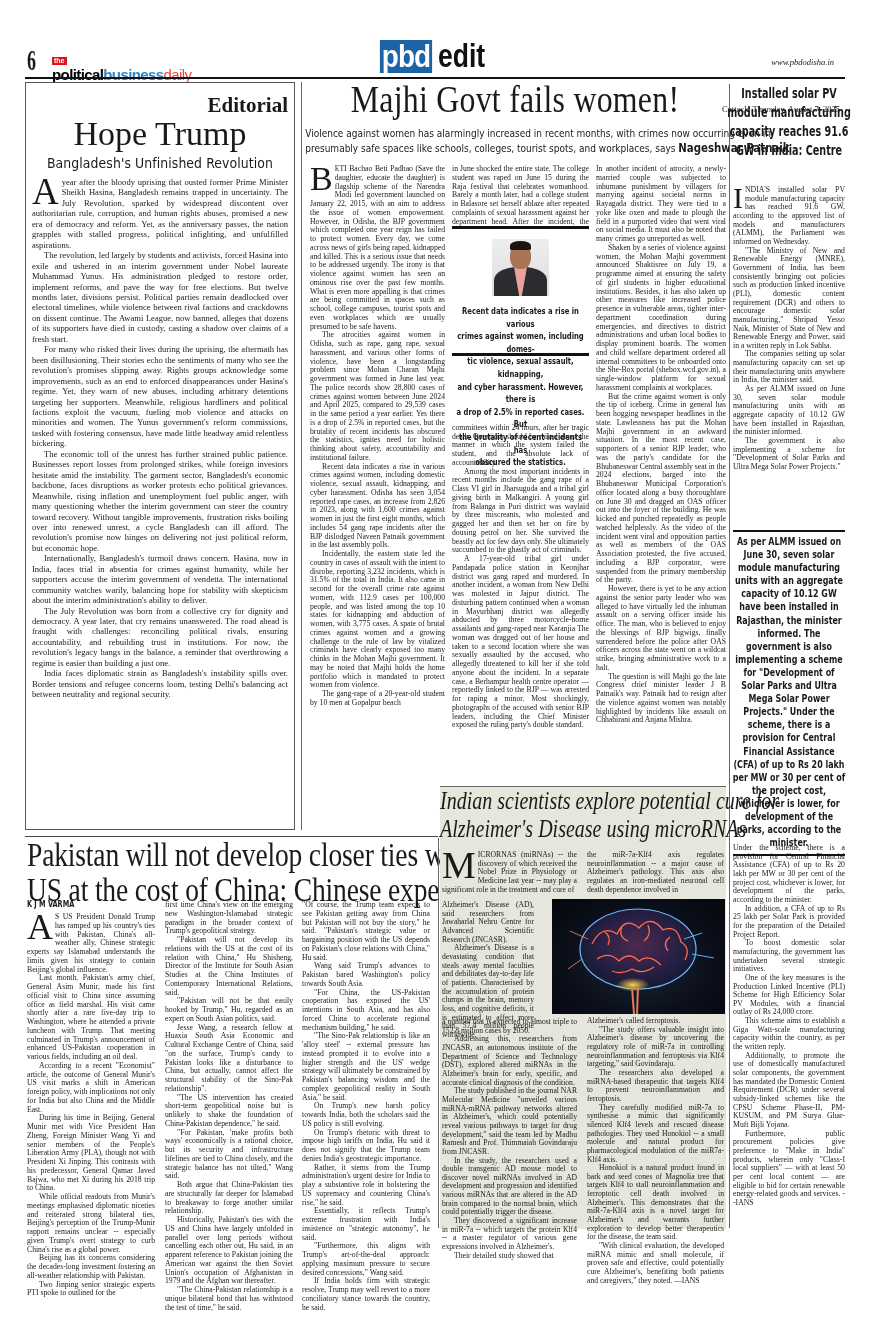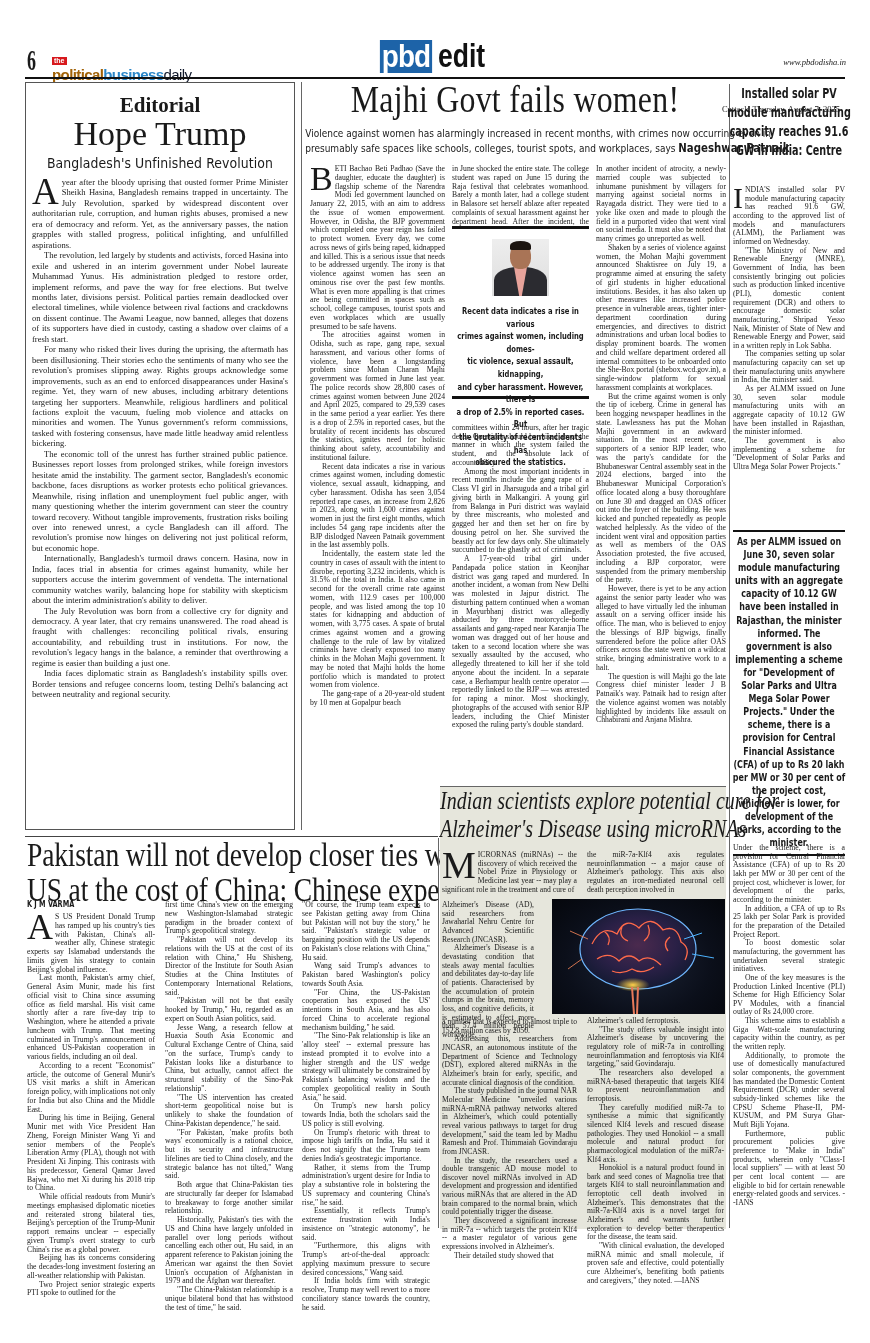--- a/index.html
+++ b/index.html
@@ -8,49 +8,49 @@
   .abs { position: absolute; }
   p { text-align: justify; font-size: 8.3px; line-height: 9.55px; hyphens: auto; }
   p + p { text-indent: 12px; }
   .col p { font-size: 7.7px; line-height: 8.75px; }
 
   
   #page-num { left: 27px; top: 45px; font-size: 30px; font-weight: bold; transform: scaleX(0.6); transform-origin: left top; line-height: 30px; font-family: "Liberation Serif", serif; }
   #brand { left: 52px; top: 49px; }
   #brand .the { background: #d7191e; color: #fff; font-size: 7px; font-weight: bold; padding: 0 2px; display: inline-block; line-height: 8px; font-family: "Liberation Sans", sans-serif; }
   #brand .name { display: block; font-family: "Liberation Sans", sans-serif; font-weight: bold; font-size: 15px; letter-spacing: -0.6px; line-height: 15px; margin-top: 0; }
-  #brand .pol { color: #a16207; }
+  #brand .pol { color: #000000; }
   #brand .bus { color: #2a86c8; }
-  #brand .dly { color: #0f172a; font-weight: normal; }
+  #brand .dly { color: #ef4444; font-weight: normal; }
   #pbd-logo { left: 377px; top: 40px; width: 58px; height: 33px; background: #1d63a8; color: #fff; font-family: "Liberation Sans", sans-serif; font-weight: bold; font-size: 31px; line-height: 33px; text-align: center; letter-spacing: -1px; transform: scaleX(0.9); }
   #edit-word { left: 438px; top: 36px; font-family: "Liberation Sans", sans-serif; font-weight: bold; font-size: 34px; line-height: 38px; transform: scaleX(0.78); transform-origin: left top; color: #111; }
-  #site-url { right: 24px; top: 57px; font-style: italic; font-size: 8.5px; margin-left: 40px; }
+  #site-url { right: 36px; top: 57px; font-style: italic; font-size: 8.5px; margin-left: 40px; }
   #dateline { right: 30px; top: 68px; font-size: 8.5px; margin-top: 36px; }
   #mast-rule { left: 25px; top: 77px; width: 820px; height: 2px; background: #111; }
 
   
   #editorial { left: 25px; top: 82px; width: 270px; height: 748px; border: 1px solid #555; padding: 6px 6px; }
-  #ed-kicker { text-align: center; font-size: 21px; font-weight: bold; line-height: 22px; margin-top: 5px; }
+  #ed-kicker { text-align: right; font-size: 21px; font-weight: bold; line-height: 22px; margin-top: 5px; }
   #ed-title { text-align: center; font-size: 34px; line-height: 36px; margin-top: 0px; }
   #ed-sub { text-align: center; font-family: "DejaVu Sans", sans-serif; font-size: 14.5px; line-height: 19px; transform: scaleX(0.86); transform-origin: center; white-space: nowrap; margin: 2px -20px 4px; letter-spacing: 0.1px; }
   #editorial p { font-size: 8.55px; line-height: 10.45px; }
   .dropcap { float: left; font-size: 37px; line-height: 30px; padding: 0 3px 0 0; margin-top: 0px; font-family: "Liberation Serif", serif; }
 
   .vrule { width: 1px; background: #666; }
   
   #main-title { left: 305px; top: 80px; width: 420px; text-align: center; font-size: 37px; line-height: 40px; letter-spacing: 0.3px; transform: scaleX(0.86); transform-origin: center top; }
   #main-deck { left: 308px; top: 126px; width: 416px; text-align: center; font-family: "DejaVu Sans", sans-serif; font-size: 10.6px; line-height: 15px; transform: scaleX(0.85); transform-origin: center top; white-space: nowrap; }
   #main-deck .wrap { display: block; margin: 0 -40px; }
   #main-deck b { font-weight: bold; font-size: 12px; }
   #main-col1 { left: 310px; top: 165px; width: 135px; }
   #main-col2 { left: 452px; top: 165px; width: 137px; }
   #main-col3 { left: 596px; top: 165px; width: 130px; }
   .bigcap { float: left; font-size: 34px; line-height: 27px; padding-right: 2px; }
 
-  #pullbox { left: 452px; top: 226px; width: 137px; height: 173px; border-top: 3px solid #111; border-bottom: 3px solid #111; }
+  #pullbox { left: 452px; top: 226px; width: 137px; height: 130px; border-top: 3px solid #111; border-bottom: 3px solid #111; }
   #author-photo { position: absolute; left: 40px; top: 10px; width: 57px; height: 57px; background: linear-gradient(180deg,#eee 0%,#ddd 100%); }
   #author-photo .head { position: absolute; left: 18px; top: 4px; width: 21px; height: 26px; background: #a97456; border-radius: 45% 45% 40% 40%; }
   #author-photo .hair { position: absolute; left: 18px; top: 2px; width: 21px; height: 9px; background: #1b1410; border-radius: 50% 50% 10% 10%; }
   #author-photo .body { position: absolute; left: 2px; top: 28px; width: 53px; height: 29px; background: #2b2b30; border-radius: 45% 45% 0 0; }
   #author-photo .shirt { position: absolute; left: 22px; top: 28px; width: 13px; height: 29px; background: #e8a39b; clip-path: polygon(0 0,100% 0,60% 100%,40% 100%); }
   #pull-text { position: absolute; left: 0; top: 76px; width: 137px; text-align: center; font-family: "DejaVu Sans", sans-serif; font-weight: bold; font-size: 8.3px; line-height: 12.6px; transform: scaleX(0.82); transform-origin: center top; }
   #pull-text span { display: block; margin: 0 -14px; }
 
   
   #solar-rule { left: 729px; top: 84px; height: 748px; }
@@ -198,21 +198,21 @@
   <span>US at the cost of China: Chinese experts</span>
 </div>
 <div class="abs" id="pak-byline">K J M VARMA</div>
 <div class="abs col" id="pak-col1">
   <p><span class="bigcap" style="font-size:36px;line-height:28px">A</span><span>S US President Donald Trump has ramped up his country's ties with Pakistan, China's all-weather ally, Chinese strategic experts say Islamabad understands the limits given his strategy to contain Beijing's global influence.</span></p>
   <p>Last month, Pakistan's army chief, General Asim Munir, made his first official visit to China since assuming office as field marshal. His visit came shortly after a rare five-day trip to Washington, where he attended a private luncheon with Trump. That meeting culminated in Trump's announcement of enhanced US-Pakistan cooperation in various fields, including an oil deal.</p>
   <p>According to a recent "Economist" article, the outcome of General Munir's US visit marks a shift in American foreign policy, with implications not only for India but also China and the Middle East.</p>
   <p>During his time in Beijing, General Munir met with Vice President Han Zheng, Foreign Minister Wang Yi and senior members of the People's Liberation Army (PLA), though not with President Xi Jinping. This contrasts with his predecessor, General Qamar Javed Bajwa, who met Xi during his 2018 trip to China.</p>
   <p>While official readouts from Munir's meetings emphasised diplomatic niceties and reiterated strong bilateral ties, Beijing's perception of the Trump-Munir rapport remains unclear -- especially given Trump's overt strategy to curb China's rise as a global power.</p>
   <p>Beijing has its concerns considering the decades-long investment fostering an all-weather relationship with Pakistan.</p>
-  <p>Two Project senior strategic experts PTI spoke to outlined for the</p>
+  <p>Two Jinping senior strategic experts PTI spoke to outlined for the</p>
 </div>
 <div class="abs col" id="pak-col2">
   <p style="text-indent:0">first time China's view on the emerging new Washington-Islamabad strategic paradigm in the broader context of Trump's geopolitical strategy.</p>
   <p>"Pakistan will not develop its relations with the US at the cost of its relation with China," Hu Shisheng, Director of the Institute for South Asian Studies at the China Institutes of Contemporary International Relations, said.</p>
   <p>"Pakistan will not be that easily hooked by Trump," Hu, regarded as an expert on South Asian politics, said.</p>
   <p>Jesse Wang, a research fellow at Huaxia South Asia Economic and Cultural Exchange Centre of China, said "on the surface, Trump's candy to Pakistan looks like a disturbance to China, but actually, cannot affect the structural stability of the Sino-Pak relationship".</p>
   <p>"The US intervention has created short-term geopolitical noise but is unlikely to shake the foundation of China-Pakistan dependence," he said.</p>
   <p>"For Pakistan, 'make profits both ways' economically is a rational choice, but its security and infrastructure lifelines are tied to China closely, and the strategic balance has not tilted," Wang said.</p>
   <p>Both argue that China-Pakistan ties are structurally far deeper for Islamabad to breakaway to forge another similar relationship.</p>
   <p>Historically, Pakistan's ties with the US and China have largely unfolded in parallel over long periods without cancelling each other out, Hu said, in an apparent reference to Pakistan joining the American war against the then Soviet Union's occupation of Afghanistan in 1979 and the Afghan war thereafter.</p>
@@ -267,21 +267,21 @@
 </div>
 <div class="abs col alz" id="alz-col1c">
   <p style="text-indent:0">a number that is expected to almost triple to 152.8 million cases by 2050.</p>
   <p>Addressing this, researchers from JNCASR, an autonomous institute of the Department of Science and Technology (DST), explored altered miRNAs in the Alzheimer's brain for early, specific, and accurate clinical diagnosis of the condition.</p>
   <p>The study published in the journal NAR Molecular Medicine "unveiled various miRNA-mRNA pathway networks altered in Alzheimer's, which could potentially reveal various pathways to target for drug development," said the team led by Madhu Ramesh and Prof. Thimmaiah Govindaraju from JNCASR.</p>
   <p>In the study, the researchers used a double transgenic AD mouse model to discover novel miRNAs involved in AD development and progression and identified various miRNAs that are altered in the AD brain compared to the normal brain, which could potentially trigger the disease.</p>
   <p>They discovered a significant increase in miR-7a -- which targets the protein Klf4 -- a master regulator of various gene expressions involved in Alzheimer's.</p>
   <p>Their detailed study showed that</p>
 </div>
 <div class="abs col alz" id="alz-col2a">
-  <p style="text-indent:0">the miR-7a-Klf4 axis regulates neuroinflammation -- a major cause of Alzheimer's pathology. This axis also regulates an iron-mediated neuronal cell death perception involved in</p>
+  <p style="text-indent:0">the miR-7a-Klf4 axis regulates neuroinflammation -- a major cause of Alzheimer's pathology. This axis also regulates an iron-mediated neuronal cell death dependence involved in</p>
 </div>
 <div class="abs col alz" id="alz-col2b">
   <p style="text-indent:0">Alzheimer's called ferroptosis.</p>
   <p>"The study offers valuable insight into Alzheimer's disease by uncovering the regulatory role of miR-7a in controlling neuroinflammation and ferroptosis via Klf4 targeting," said Govindaraju.</p>
   <p>The researchers also developed a miRNA-based therapeutic that targets Klf4 to prevent neuroinflammation and ferroptosis.</p>
   <p>They carefully modified miR-7a to synthesise a mimic that significantly silenced Klf4 levels and rescued disease pathologies. They used Honokiol -- a small molecule and natural product for pharmacological modulation of the miR7a-Klf4 axis.</p>
   <p>Honokiol is a natural product found in bark and seed cones of Magnolia tree that targets Klf4 to stall neuroinflammation and ferroptotic cell death involved in Alzheimer's. This demonstrates that the miR-7a-Klf4 axis is a novel target for Alzheimer's and warrants further exploration to develop better therapeutics for the disease, the team said.</p>
   <p>"With clinical evaluation, the developed miRNA mimic and small molecule, if proven safe and effective, could potentially cure Alzheimer's, benefiting both patients and caregivers," they noted. —IANS</p>
 </div>
 

